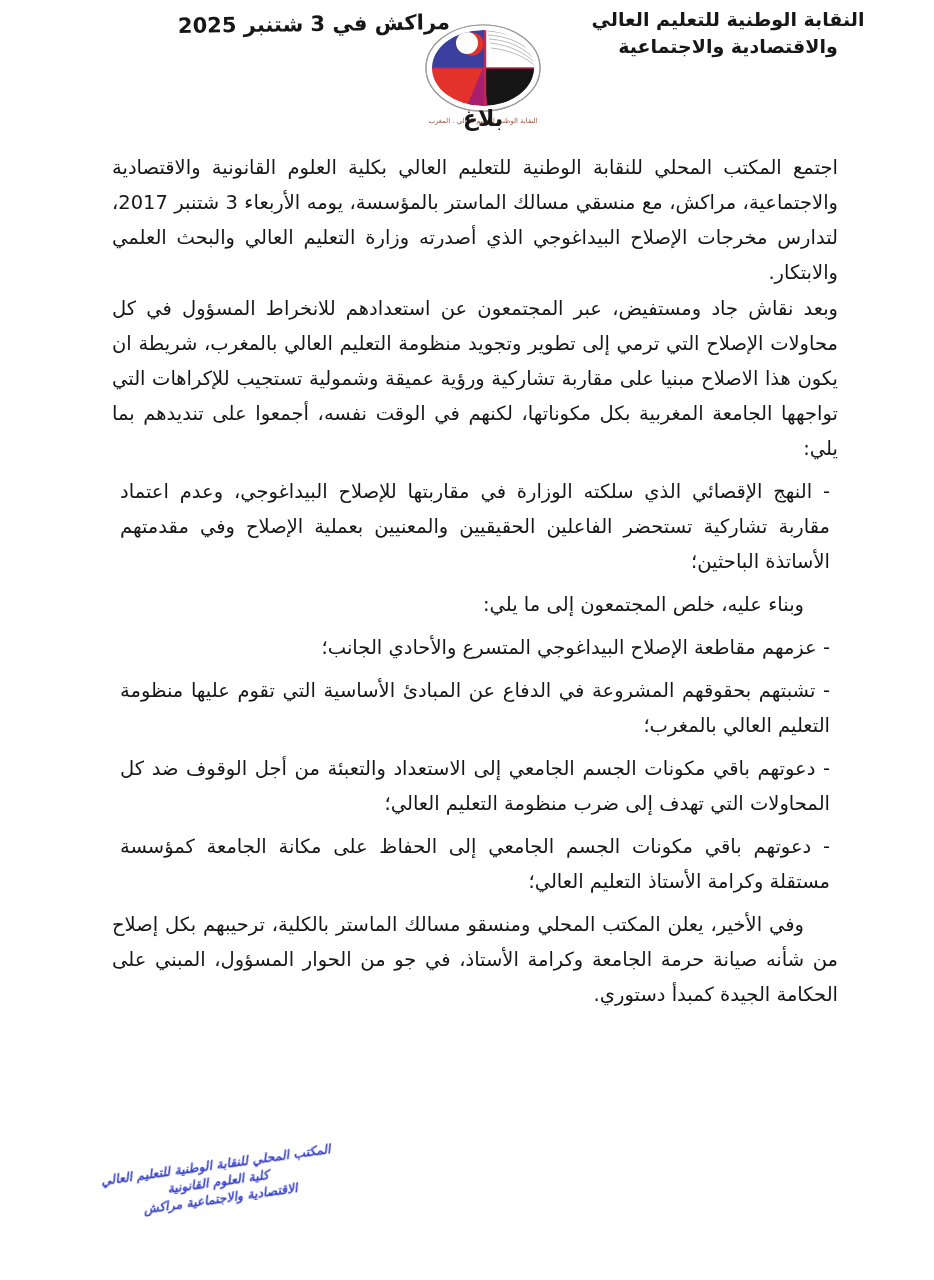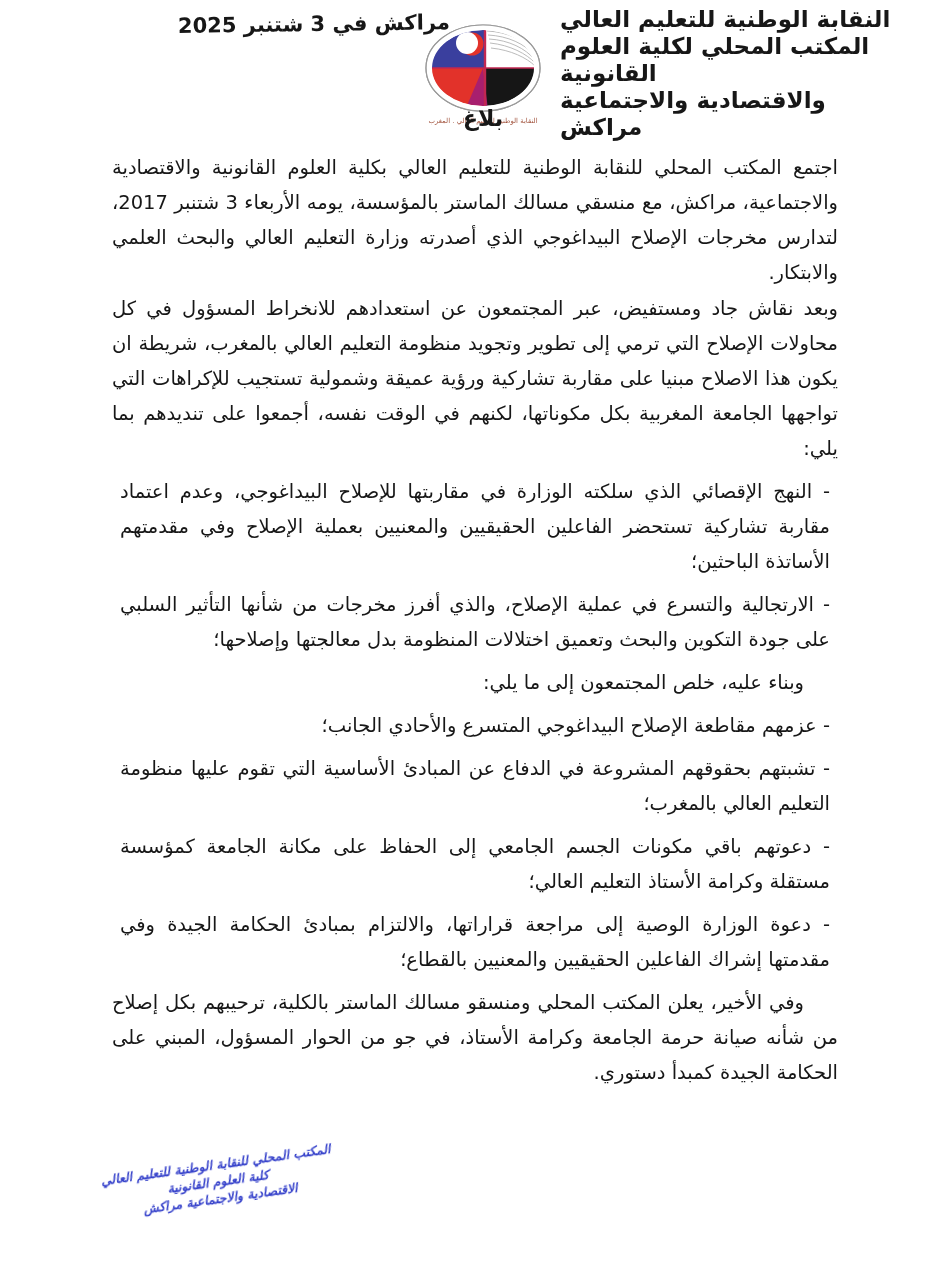--- a/index.html
+++ b/index.html
@@ -10,21 +10,21 @@
     overflow:hidden;
     direction:rtl;
     font-family:"DejaVu Sans", sans-serif;
     color:#171717;
     border-left:1px solid #f0f0f0;
     border-bottom:1px solid #ececec;
   }
   
   .org-block{
     position:absolute;top:6px;right:38px;width:336px;
-    text-align:left;font-weight:bold;font-size:23px;line-height:27px;
+    text-align:center;font-weight:bold;font-size:19px;line-height:27px;
   }
   .date-line{
     position:absolute;top:12px;left:178px;
     font-weight:bold;font-size:21px;white-space:nowrap;
     transform:rotate(-0.8deg);
   }
   .logo-wrap{position:absolute;top:24px;left:422px;width:122px;text-align:center;}
   .logo-caption{
     font-size:7.5px;color:#a2543e;line-height:9px;margin-top:0px;
     white-space:nowrap;transform:scale(.92);filter:blur(.2px);
@@ -53,23 +53,21 @@
   }
   svg{display:block;margin:0 auto;}
 </style>
 </head>
 <body>
 
 <div class="page">
 
   <div class="org-block">
       <div class="org-line">النقابة الوطنية للتعليم العالي</div>
-      <div class="org-line">المكتب المحلي لكلية العلوم القانونية</div>
       <div class="org-line">والاقتصادية والاجتماعية</div>
-      <div class="org-line">مراكش</div>
     </div>
 
   <div class="date-line">مراكش في  3 شتنبر 2025</div>
 
   <div class="logo-wrap">
     <svg width="118" height="92" viewBox="0 0 118 92">
       <defs>
         <clipPath id="lc">
             <ellipse cx="59" cy="44" rx="51" ry="38"></ellipse>
           </clipPath>
@@ -99,30 +97,29 @@
   </div>
 
   <div class="doc-title">بلاغ</div>
 
   <div class="content">
     <p class="para">اجتمع المكتب المحلي للنقابة الوطنية للتعليم العالي بكلية العلوم القانونية والاقتصادية والاجتماعية، مراكش، مع منسقي مسالك الماستر بالمؤسسة، يومه الأربعاء 3 شتنبر 2017، لتدارس مخرجات الإصلاح البيداغوجي الذي أصدرته وزارة التعليم العالي والبحث العلمي والابتكار.</p>
     <p class="para">وبعد نقاش جاد ومستفيض، عبر المجتمعون عن استعدادهم للانخراط المسؤول في كل محاولات الإصلاح التي ترمي إلى تطوير وتجويد منظومة التعليم العالي بالمغرب، شريطة ان يكون هذا الاصلاح مبنيا على مقاربة تشاركية ورؤية عميقة وشمولية تستجيب للإكراهات التي تواجهها الجامعة المغربية بكل مكوناتها، لكنهم في الوقت نفسه، أجمعوا على تنديدهم بما يلي:</p>
 
     <div>
         <div class="list-item">- النهج الإقصائي الذي سلكته الوزارة في مقاربتها للإصلاح البيداغوجي، وعدم اعتماد مقاربة تشاركية تستحضر الفاعلين الحقيقيين والمعنيين بعملية الإصلاح وفي مقدمتهم الأساتذة الباحثين؛</div>
-        <div class="list-item">- الارتجالية والتسرع في عملية الإصلاح، والذي أفرز مخرجات من شأنها التأثير السلبي على جودة التكوين والبحث وتعميق اختلالات المنظومة بدل معالجتها وإصلاحها؛</div>
       </div>
 
     <p class="para transition-line indent">وبناء عليه، خلص المجتمعون إلى ما يلي:</p>
 
     <div>
         <div class="list-item">- عزمهم مقاطعة الإصلاح البيداغوجي المتسرع والأحادي الجانب؛</div>
         <div class="list-item">- تشبتهم بحقوقهم المشروعة في الدفاع عن المبادئ الأساسية التي تقوم عليها منظومة التعليم العالي بالمغرب؛</div>
+        <div class="list-item">- دعوتهم باقي مكونات الجسم الجامعي إلى الاستعداد والتعبئة من أجل الوقوف ضد كل المحاولات التي تهدف إلى ضرب منظومة التعليم العالي؛</div>
         <div class="list-item">- دعوتهم باقي مكونات الجسم الجامعي إلى الحفاظ على مكانة الجامعة كمؤسسة مستقلة وكرامة الأستاذ التعليم العالي؛</div>
-        <div class="list-item">- دعوة الوزارة الوصية إلى مراجعة قراراتها، والالتزام بمبادئ الحكامة الجيدة وفي مقدمتها إشراك الفاعلين الحقيقيين والمعنيين بالقطاع؛</div>
       </div>
 
     <p class="para indent">وفي الأخير، يعلن المكتب المحلي ومنسقو مسالك الماستر بالكلية، ترحيبهم بكل إصلاح من شأنه صيانة حرمة الجامعة وكرامة الأستاذ، في جو من الحوار المسؤول، المبني على الحكامة الجيدة كمبدأ دستوري.</p>
 
   </div>
 
   <div class="stamp">
       <div class="stamp-line">المكتب المحلي للنقابة الوطنية للتعليم العالي</div>
       <div class="stamp-line">كلية العلوم القانونية</div>
       <div class="stamp-line">الاقتصادية والاجتماعية مراكش</div>

